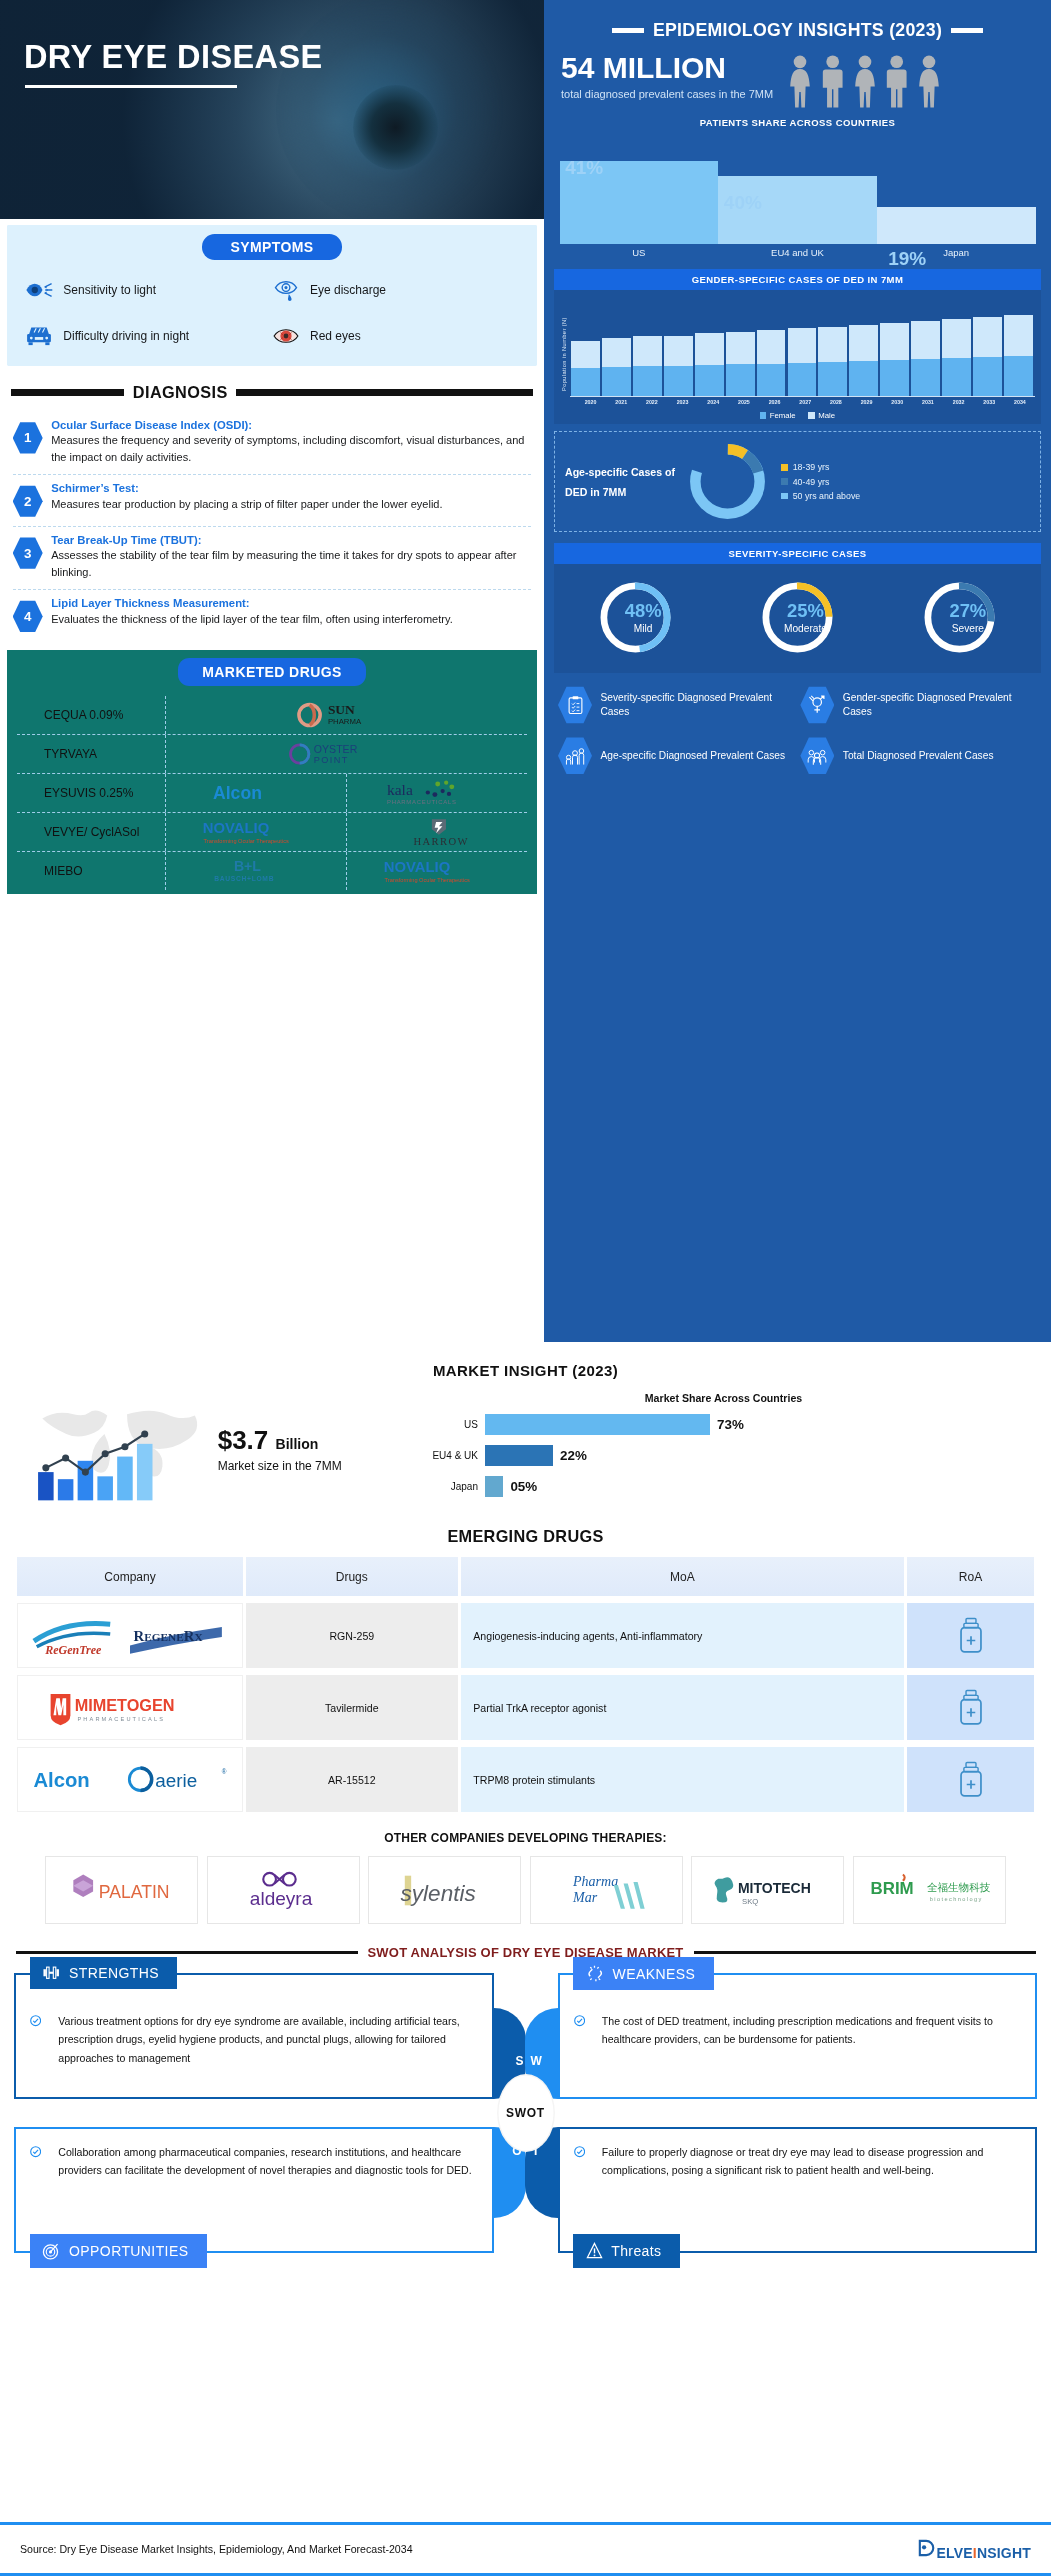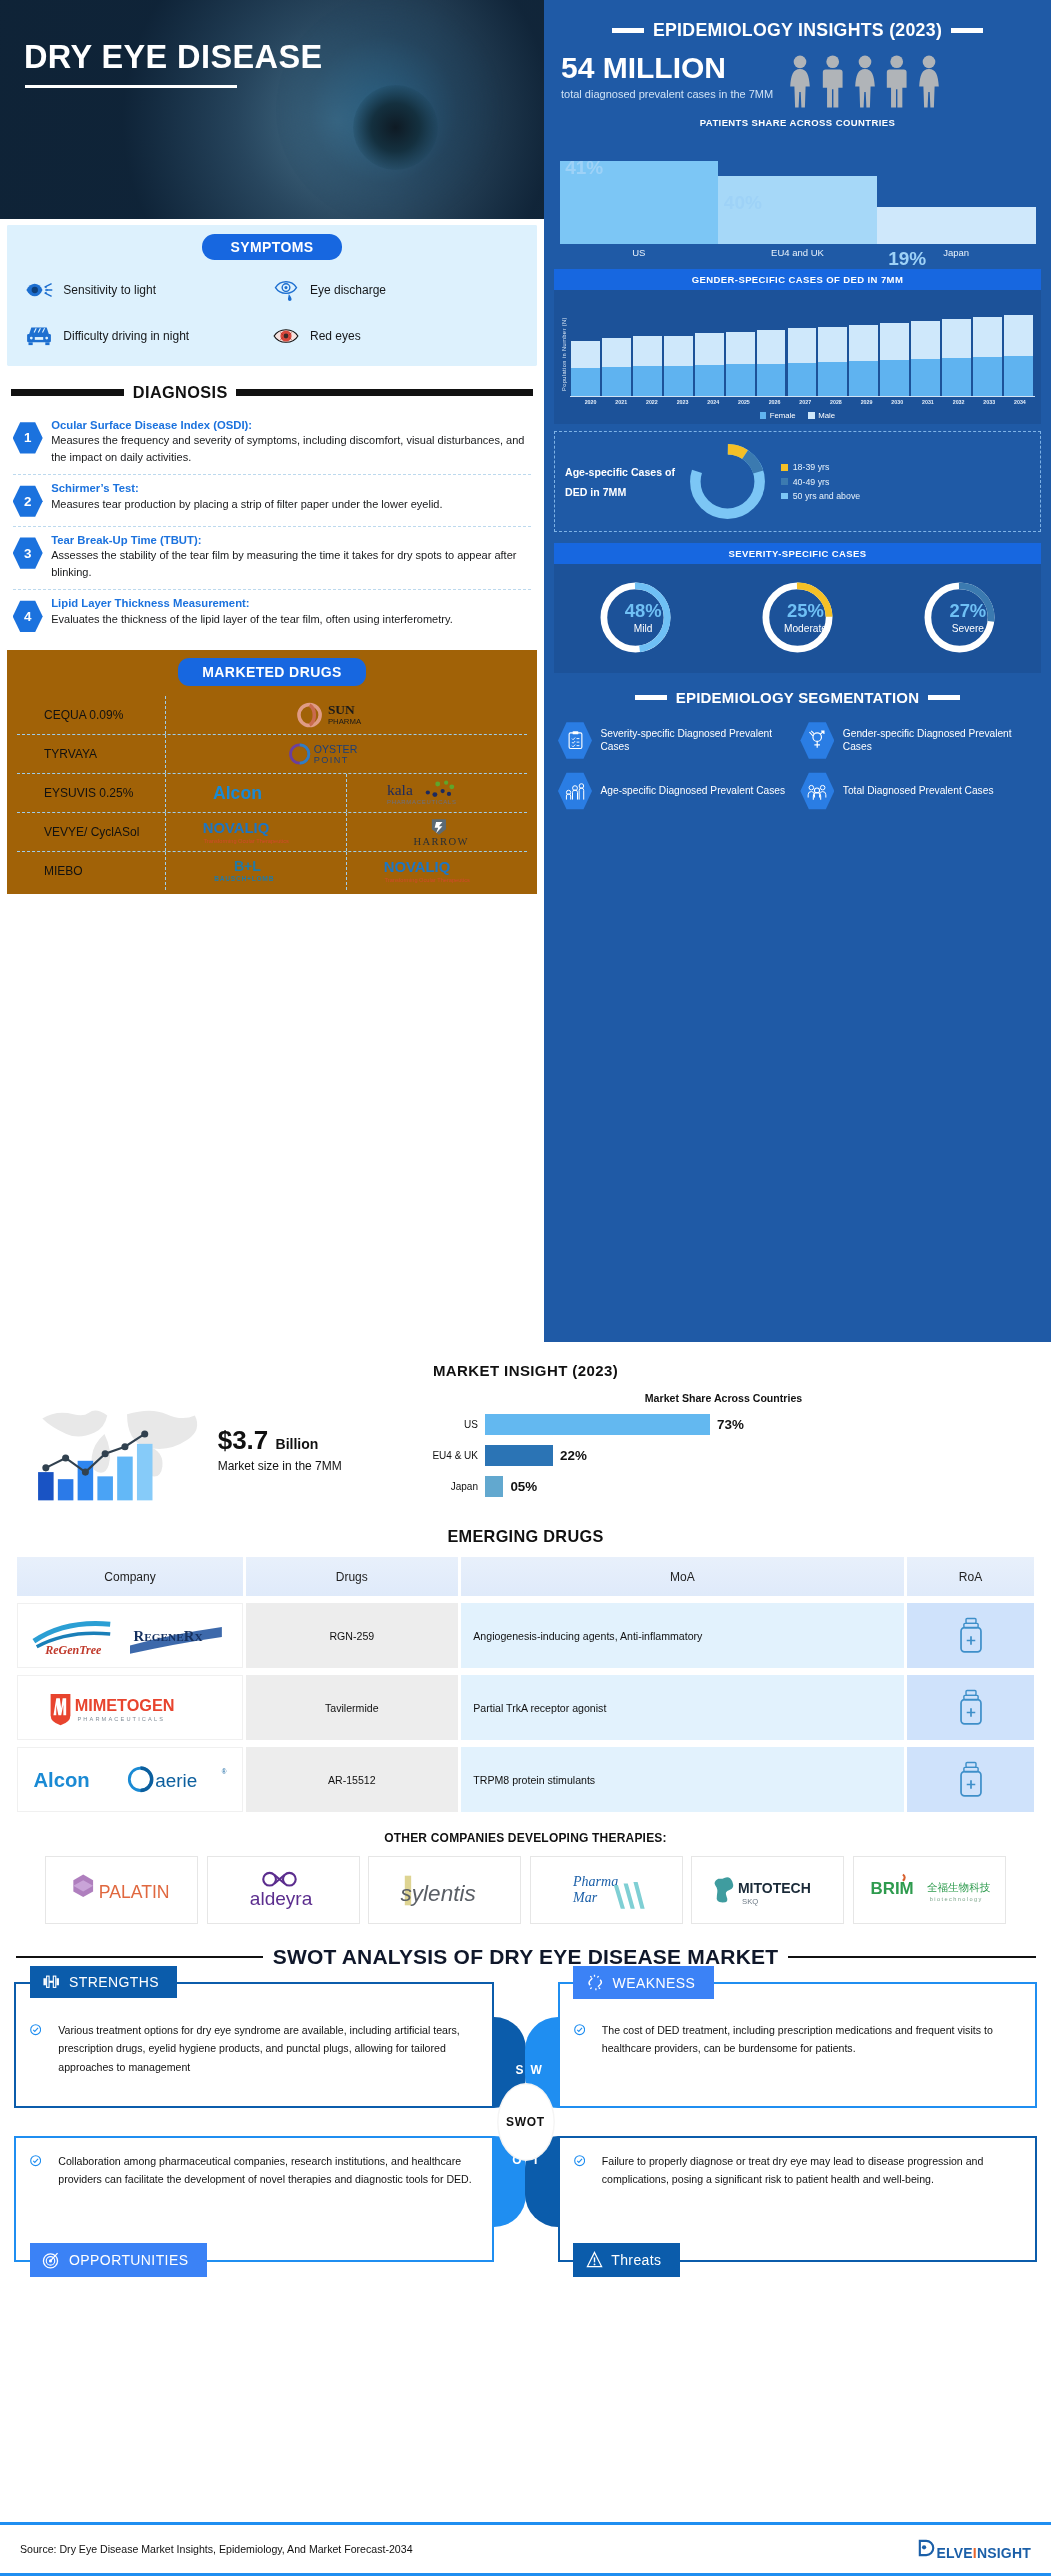--- a/index.html
+++ b/index.html
@@ -67,21 +67,21 @@
     flex: 0 0 30px; width: 30px; height: 32.5px; background: #1b72de; color: #fff;
     clip-path: polygon(25% 2%, 75% 2%, 100% 50%, 75% 98%, 25% 98%, 0% 50%);
     display: flex; align-items: center; justify-content: center;
     font-size: 13.4px; font-weight: 700; margin-top: 2.8px;
   }
   .diag-body { flex: 1; }
   .diag-sub { font-size: 11.3px; font-weight: 700; color: #1b72de; margin-bottom: 1.4px; }
   .diag-txt { font-size: 11px; color: #18191b; line-height: 1.52; }
 
   
-  .mdrugs { background: #a16207; margin: 8.5px 7px 0 7px; padding: 8.5px 0 4.2px; }
+  .mdrugs { background: #0f766e; margin: 8.5px 7px 0 7px; padding: 8.5px 0 4.2px; }
   .mpill {
     background: #1767e0; color: #fff; font-size: 14px; font-weight: 700; letter-spacing: 0.4px;
     border-radius: 11.3px; padding: 5.7px 24px; display: inline-block; margin-bottom: 10px;
   }
   .mrow { display: flex; align-items: center; min-height: 38px; border-top: 0.7px dashed #9fcde9; }
   .mrow:first-of-type { border-top: none; }
   .mname { width: 148px; font-size: 12px; color: #111; padding-left: 27px; }
   .mlogo { flex: 1; display: flex; align-items: center; justify-content: center; border-left: 0.7px dashed #9fcde9; height: 38px; }
   .mdrugs-rows { padding: 0 10px; }
 
@@ -171,21 +171,21 @@
   .cell-roa { background: #cfe2fb; }
 
   
   .oc-title { text-align: center; font-size: 12px; font-weight: 700; letter-spacing: 0.2px; color: #111; padding: 18.4px 0 11.3px; }
   .oc-grid { display: flex; justify-content: center; gap: 8.5px; padding: 0 17px; }
   .oc-card { width: 153px; height: 68px; background: #fff; border: 0.7px solid #e6e6e6; display: flex; align-items: center; justify-content: center; }
 
   
   .swot-head { display: flex; align-items: center; gap: 10px; margin: 21px 15.5px 12.7px; }
   .swot-head .bar { flex: 1; height: 2.8px; background: #111; }
-  .swot-title { font-size: 21px; font-weight: 700; letter-spacing: 0.2px; color: #0f172a; white-space: nowrap; }
+  .swot-title { font-size: 13px; font-weight: 700; letter-spacing: 0.2px; color: #7f1d1d; white-space: nowrap; }
   .swot-grid { position: relative; margin: 0 14px; }
   .swot-row { display: flex; gap: 64px; }
   .swot-card { flex: 1; position: relative; }
   .swot-box { border: 2.8px solid #0b5cab; background: #fff; min-height: 126px; padding: 37px 14px 14px; }
   .swot-box.w { border-color: #1f8ef1; }
   .swot-box.o { border-color: #1f8ef1; padding: 14px 14px 41px; }
   .swot-box.t { border-color: #0b5cab; padding: 14px 14px 41px; }
   .swot-tag {
     position: absolute; top: -15.5px; left: 15.5px; display: flex; align-items: center; gap: 8.5px;
     background: #0b5cab; color: #fff; font-size: 14px; letter-spacing: 0.4px; padding: 7.8px 18.4px 7.8px 12.7px;
@@ -625,25 +625,20 @@
             <circle cx="21" cy="21" r="16" fill="transparent" stroke="#ffffff" stroke-width="3.4"></circle>
             <circle cx="21" cy="21" r="16" fill="transparent" stroke="#3b7ab0" stroke-width="3.4" stroke-dasharray="27 73" stroke-dashoffset="25"></circle>
           </svg>
           <div class="donut-txt">
             <div class="donut-pct">27%</div>
             <div class="donut-lab">Severe</div>
           </div>
         </div>
       </div>
 
-      <div class="seg-head">
-        <span class="dash"></span>
-        <span class="seg-title">EPIDEMIOLOGY SEGMENTATION</span>
-        <span class="dash"></span>
-      </div>
 
       <div class="seg-grid">
         <div class="seg-item">
           <span class="seg-hex">
             <svg width="17" height="20" viewBox="0 0 24 28">
                 <rect x="3" y="4" width="18" height="22" rx="2" fill="none" stroke="#fff" stroke-width="1.6"></rect>
                 <rect x="8" y="1.5" width="8" height="4.5" rx="1" fill="#fff"></rect>
                 <path d="M7 12 l1.6 1.6 L11.5 10.5 M7 17 l1.6 1.6 L11.5 15.5 M7 22 l1.6 1.6 L11.5 20.5" stroke="#fff" stroke-width="1.3" fill="none"></path>
                 <path d="M13.5 12 h4 M13.5 17 h4 M13.5 22 h4" stroke="#fff" stroke-width="1.3"></path>
               </svg>

